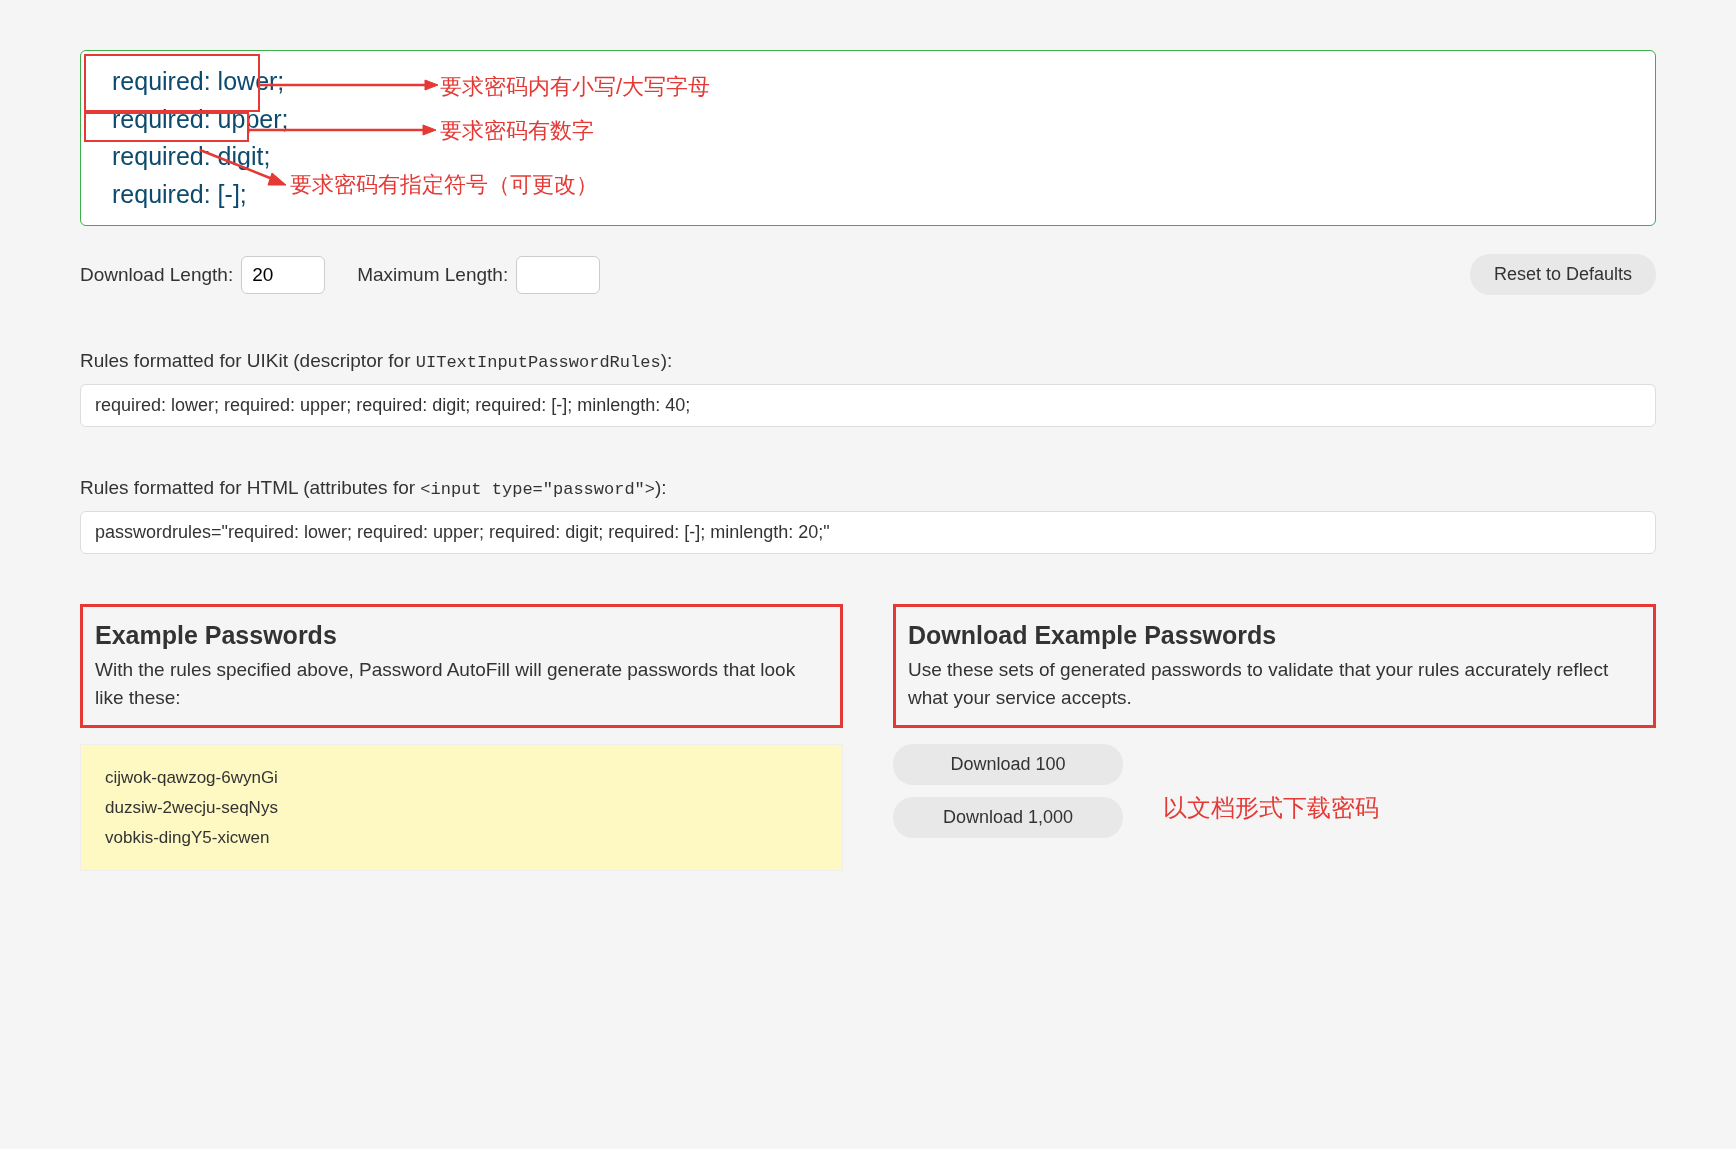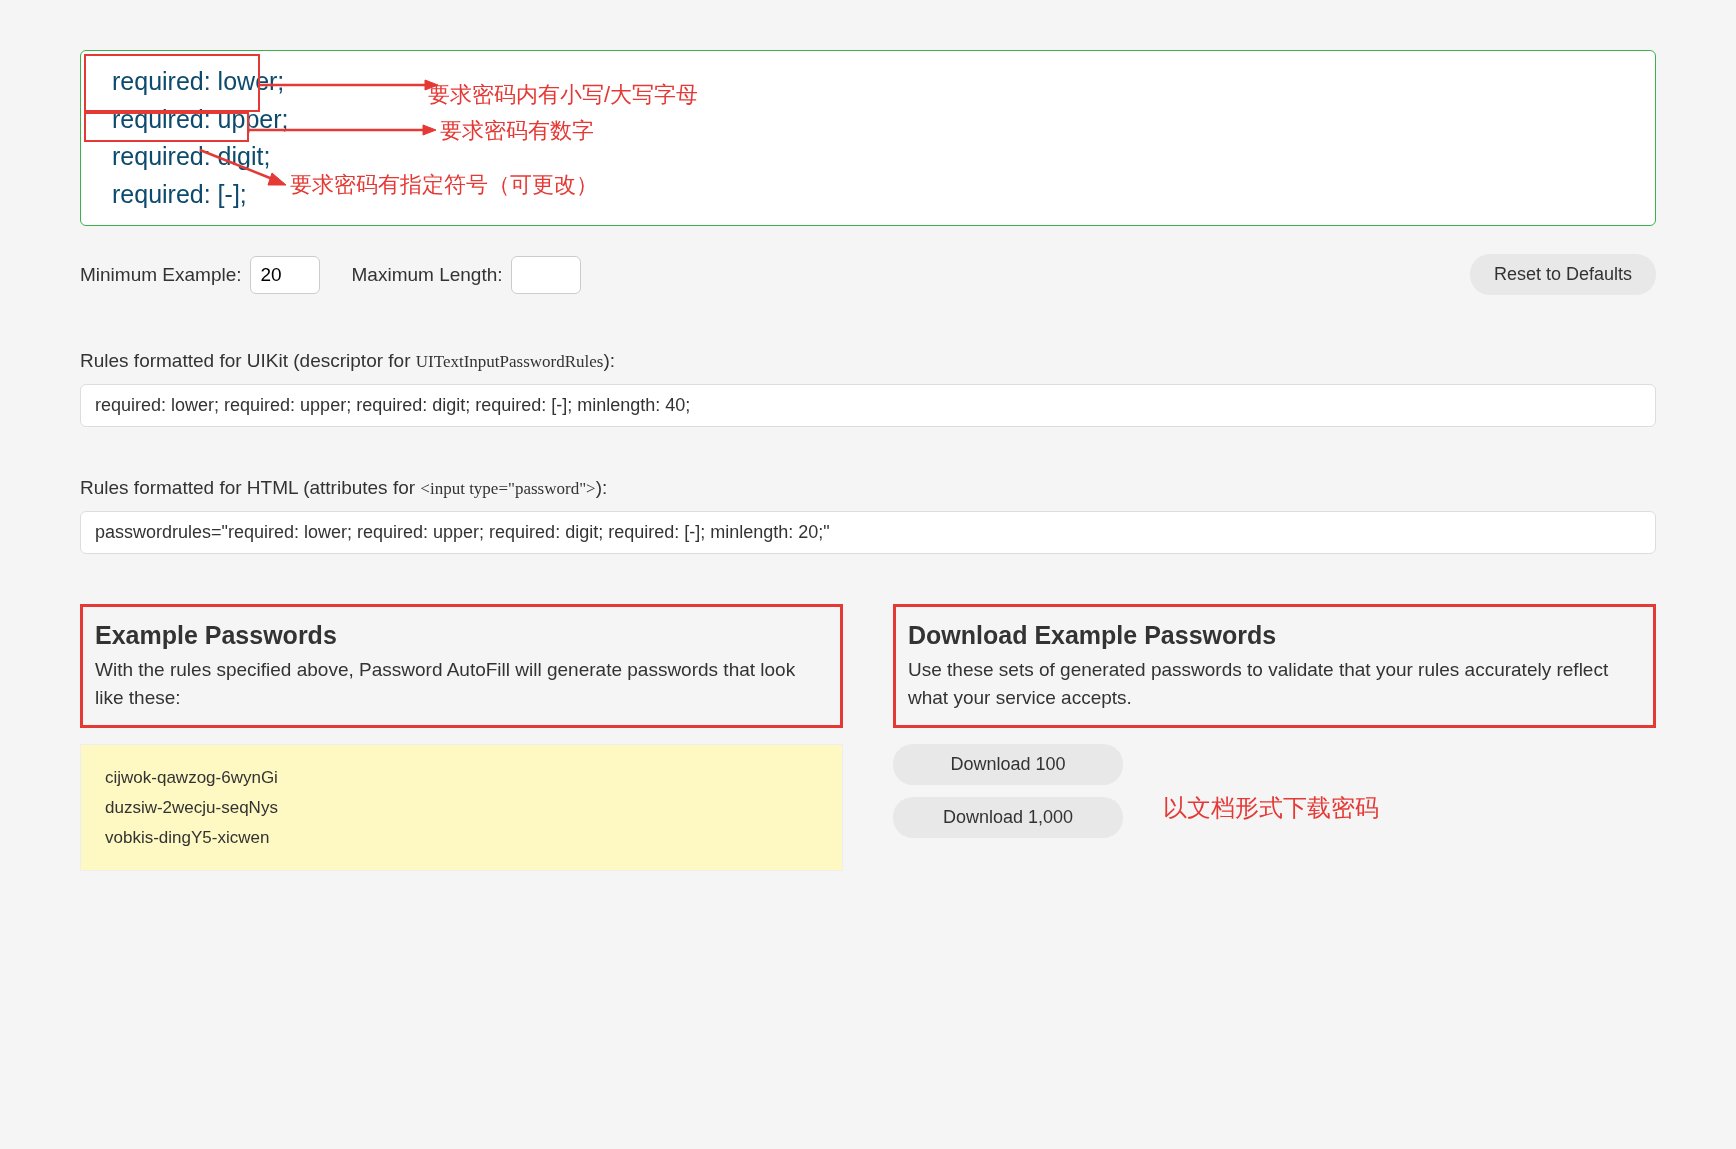--- a/index.html
+++ b/index.html
@@ -28,37 +28,37 @@
     .rules-input .line { display: block; }
     .red-box { border: 2.5px solid #e53935; position: absolute; }
     .red-box-1 { left: 4px; top: 4px; width: 176px; height: 58px; }
     .red-box-2 { left: 4px; top: 62px; width: 165px; height: 30px; }
     .annotation {
       position: absolute;
       font-size: 22px;
       color: #e53935;
       white-space: nowrap;
     }
-    .annotation-1 { left: 348px; top: 22px; margin-top: 8px; }
+    .annotation-1 { left: 360px; top: 22px; }
     .annotation-2 { left: 360px; top: 66px; }
     .annotation-3 { left: 210px; top: 120px; }
     .arrow {
       position: absolute;
       stroke: #e53935;
       fill: #e53935;
     }
     .length-row {
       display: flex;
       align-items: center;
       gap: 8px;
       margin-bottom: 55px;
     }
     .length-label { font-size: 19px; color: #333; }
     .length-input {
-      width: 70px;
+      width: 84px;
       height: 38px;
       border: 1px solid #ccc;
       border-radius: 6px;
       padding: 0 10px;
       font-size: 19px;
       background: #fff;
     }
     .spacer { flex: 1; }
     .reset-btn {
       background: #e8e8e8;
@@ -68,21 +68,21 @@
       font-size: 18px;
       color: #333;
       cursor: pointer;
     }
     .section-label {
       font-size: 19px;
       color: #333;
       margin-bottom: 12px;
     }
     .section-label code, .code-inline {
-      font-family: Liberation Serif, serif;
+      font-family: Liberation Mono, monospace;
       font-size: 17px;
       color: #333;
     }
     .output-field {
       width: 100%;
       background: #fff;
       border: 1px solid #ddd;
       border-radius: 6px;
       padding: 10px 14px;
       font-size: 18px;
@@ -179,21 +179,21 @@
     <line x1="10" y1="5" x2="85" y2="35" stroke-width="2.5"></line>
     <polygon points="82,28 96,40 78,40"></polygon>
   </svg>
 
   <div class="annotation annotation-1">要求密码内有小写/大写字母</div>
   <div class="annotation annotation-2">要求密码有数字</div>
   <div class="annotation annotation-3">要求密码有指定符号（可更改）</div>
 </div>
 
 <div class="length-row">
-  <span class="length-label">Minimum Example:</span>
+  <span class="length-label">Download Length:</span>
   <input class="length-input" value="20" style="">
   <span style="width:16px;"></span>
   <span class="length-label">Maximum Length:</span>
   <input class="length-input" value="" style="">
   <div class="spacer"></div>
   <button class="reset-btn">Reset to Defaults</button>
 </div>
 
 <div class="section-label">
   <span>Rules formatted for UIKit (descriptor for </span><span class="code-inline">UITextInputPasswordRules</span><span>):</span>

